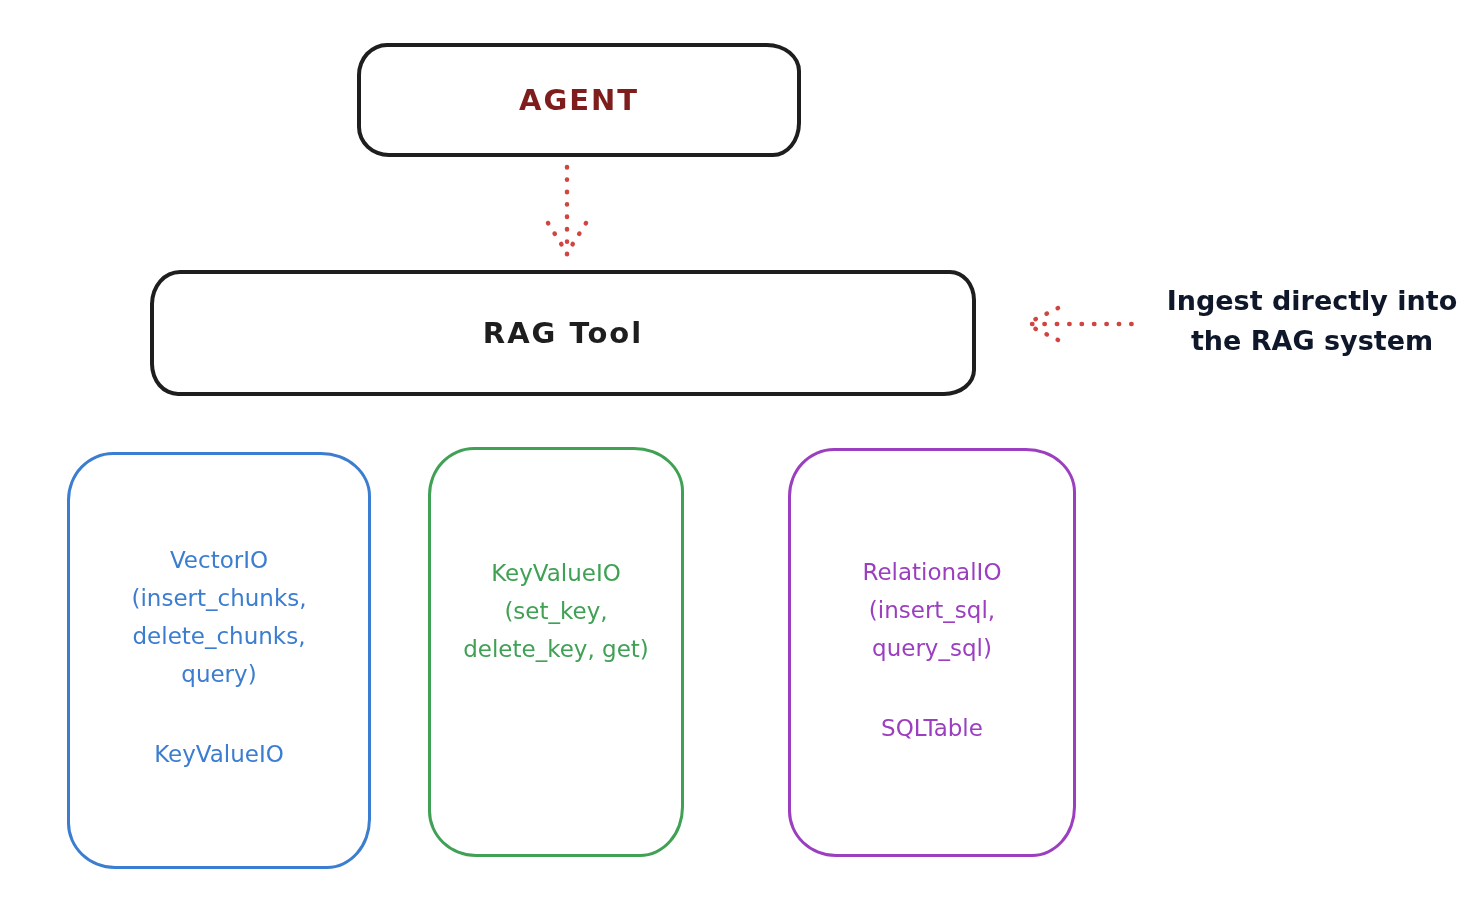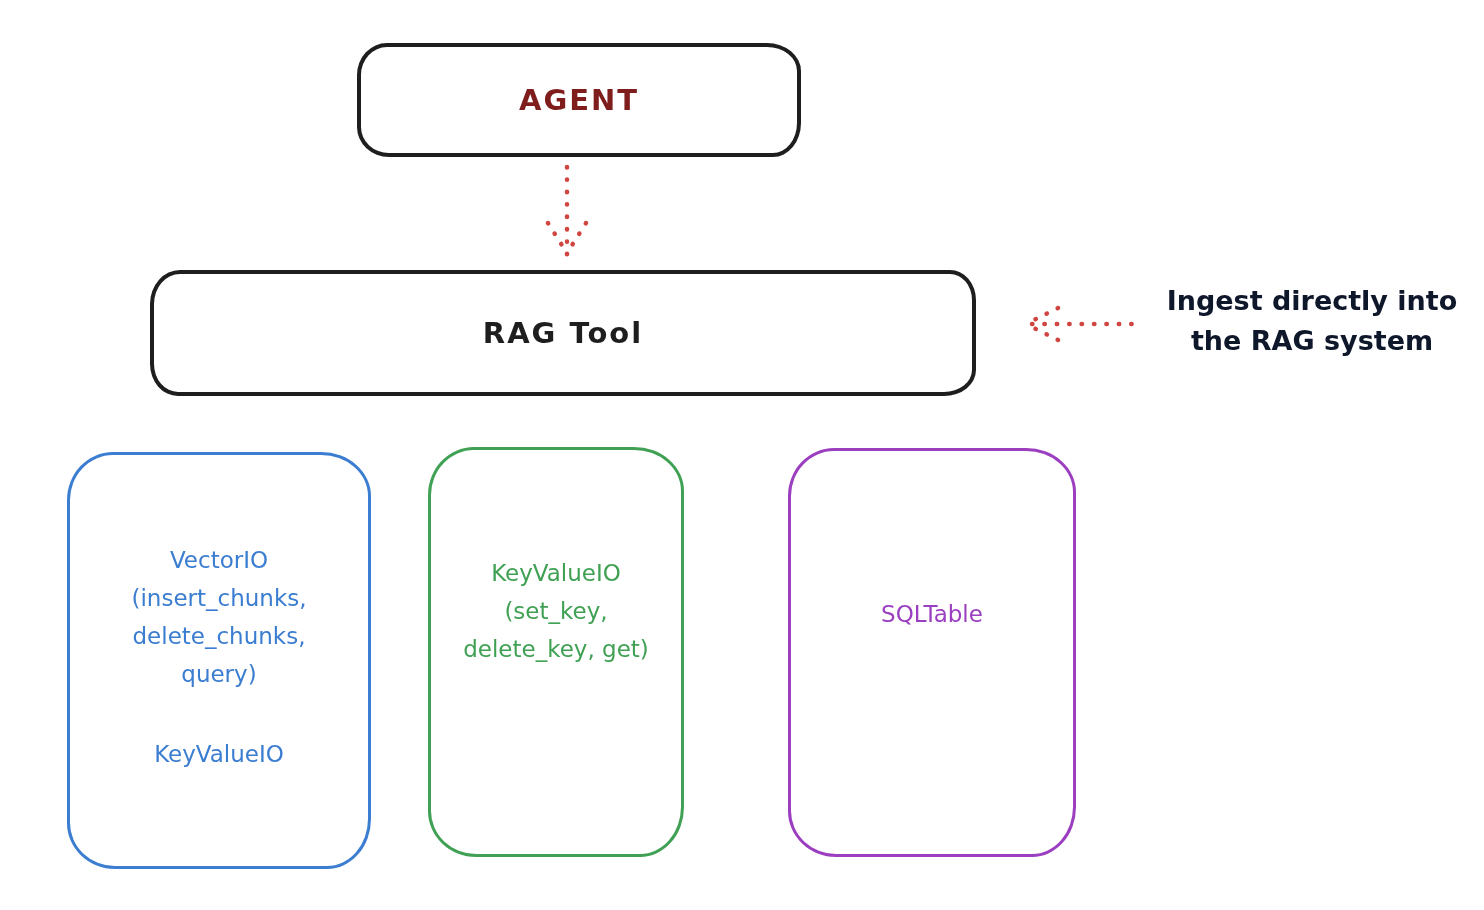--- a/index.html
+++ b/index.html
@@ -116,16 +116,19 @@
     <div class="node-footer">KeyValueIO</div>
   </div>
 
   <div class="storage-node storage-keyvalue" style="border-color: rgb(64, 161, 85); color: rgb(64, 161, 85);">
     <div class="node-body">KeyValueIO
 (set_key,
 delete_key, get)</div>
   </div>
 
   <div class="storage-node storage-relational" style="border-color: rgb(155, 63, 192); color: rgb(155, 63, 192);">
+    <div class="node-body">RelationalIO
+(insert_sql,
+query_sql)</div>
     <div class="node-footer">SQLTable</div>
   </div>
 
 </div>
 
 </body></html>

